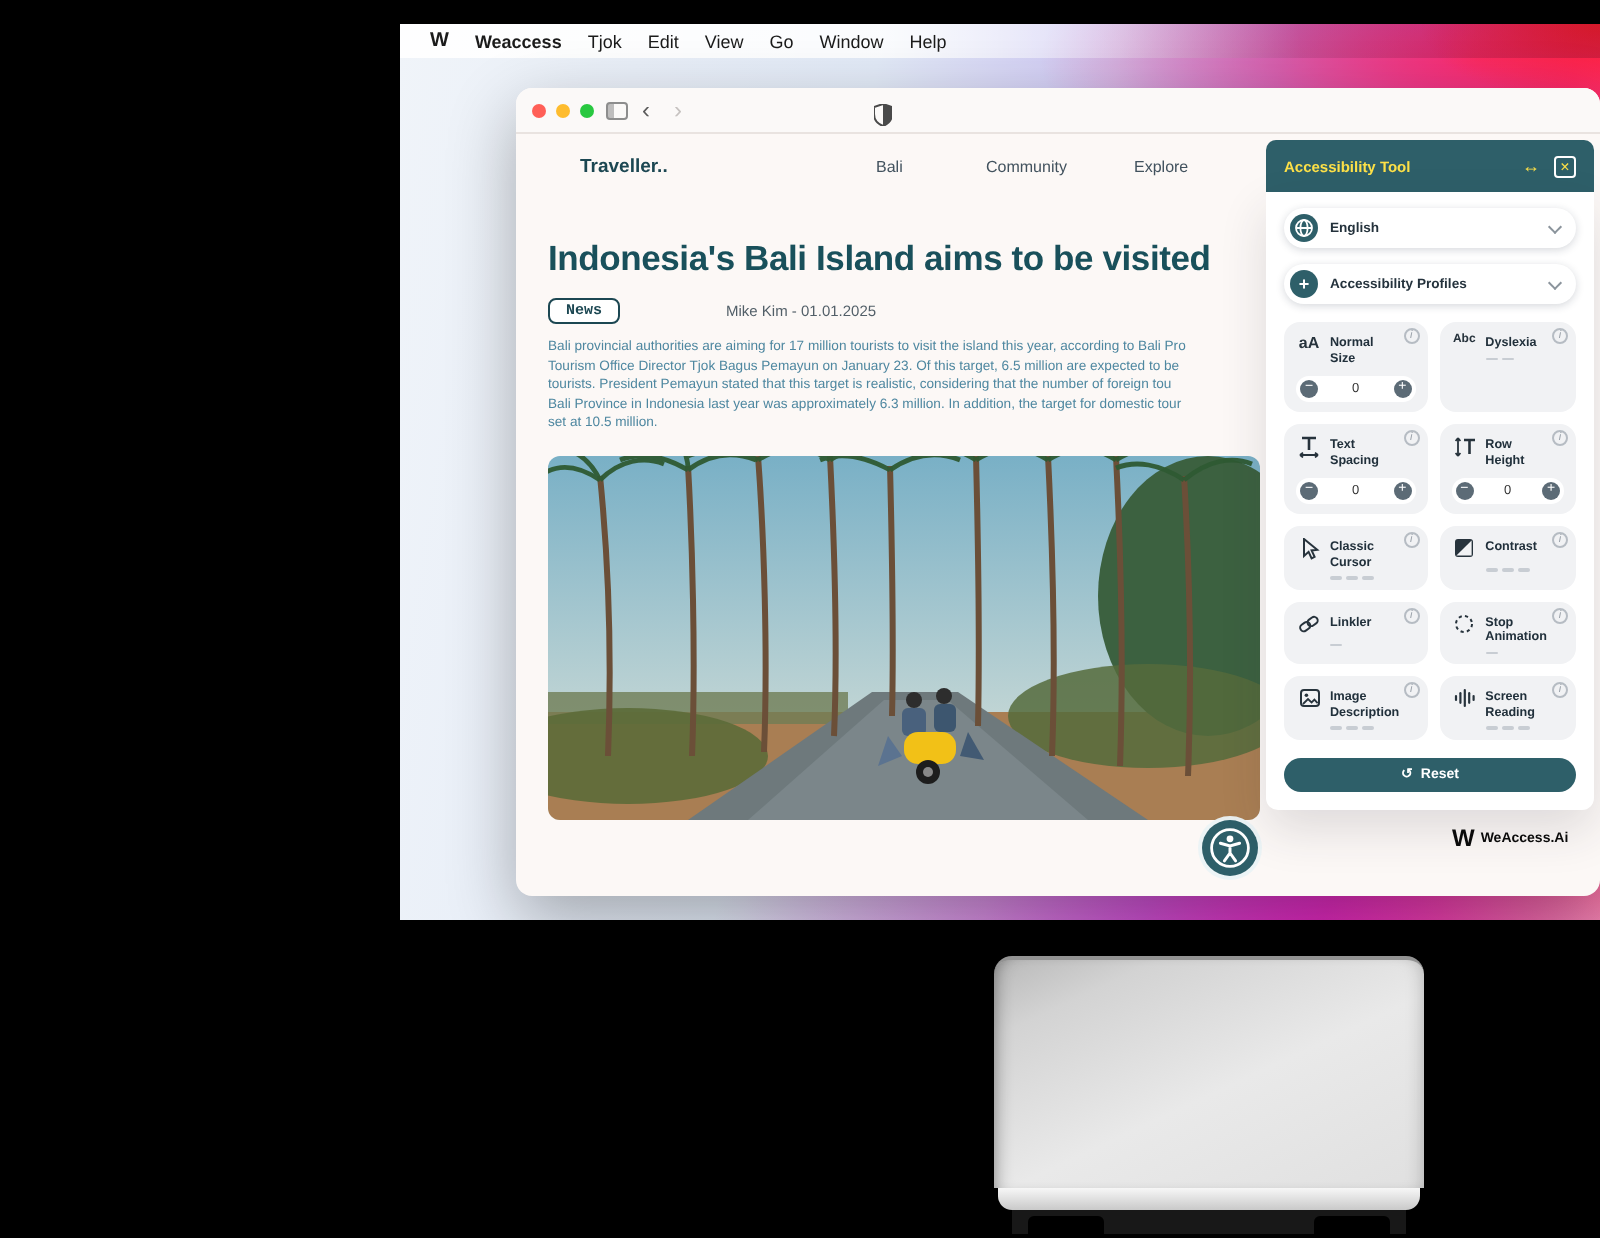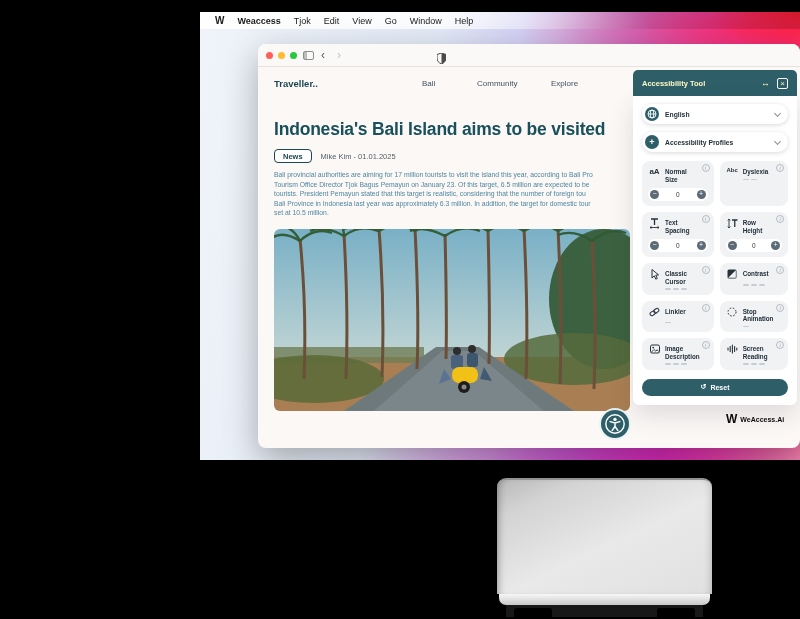--- a/index.html
+++ b/index.html
@@ -50,47 +50,47 @@
   .addressbar {
     position:absolute; left:196px; top:4px; width:285px; height:15px;
     background:#ece8e6; border-radius:4px; display:flex; align-items:center; justify-content:center;
     font-size:7.5px; color:#3a3a3a; gap:4px;
   }
   .lock { position:relative; width:5px; height:4px; background:#8f8a87; border-radius:1px; margin-top:2px; }
   .lock::before { content:""; position:absolute; left:0.5px; top:-3px; width:3px; height:3px; border:1px solid #8f8a87; border-bottom:none; border-radius:2px 2px 0 0; }
   .reload { position:absolute; right:8px; top:0; font-size:8px; color:#8a8a8a; line-height:15px; }
 
   
-  .site-header { position:relative; height:32px; }
+  .site-header { position:relative; height:32px;margin-left:16px; }
   .site-logo { position:absolute; left:16px; top:11px; font-size:9.5px; font-weight:800; color:#1c4752; }
   .nav-item { position:absolute; top:12px; font-size:8px; color:#42525e; }
   .nav-home { left:164px; } .nav-community { left:219px; } .nav-explore { left:293px; }
 
   .article { padding-left:16px; }
   .headline { margin-top:20px; font-size:17.5px; line-height:21px; font-weight:800; color:#19505b; letter-spacing:-0.2px; }
   .meta { display:flex; align-items:center; gap:9px; margin-top:9px; }
-  .badge { border:1px solid #1c4752; border-radius:4px; background:#fff; color:#1c4752; font-weight:700; font-size:7.5px; padding:1.5px 8px; }
-  .byline { font-size:7.5px; color:#525f68; }
+  .badge { border:1px solid #1c4752; border-radius:4px; background:#fff; color:#1c4752; font-weight:700; font-size:7.5px; padding:1.5px 8px;font-family:Liberation Mono, monospace; }
+  .byline { font-size:7.5px; color:#525f68;margin-left:44px; }
   .bodycopy { margin-top:7px; width:360px; overflow:hidden; }
   .bodycopy div { font-size:6.8px; line-height:9.5px; color:#4e87a0; white-space:nowrap; overflow:hidden; }
 
   .photo { margin-top:11px; width:356px; height:182px; border-radius:6px; overflow:hidden; position:relative; }
 
   
   .a11y-btn {
     position:absolute; left:343px; top:366px; width:28px; height:28px; border-radius:50%;
     background:#2e5f69; box-shadow:0 0 0 2px rgba(235,243,246,.95);
     display:flex; align-items:center; justify-content:center;
   }
 
   
   .panel { position:absolute; left:375px; top:26px; width:164px; }
   .panel-header {
     height:26px; background:#2e5f69; border-radius:5px 5px 0 0;
-    display:flex; align-items:center; padding:0 9px; color:#fef9c3;justify-content:flex-end;
+    display:flex; align-items:center; padding:0 9px; color:#fde047;justify-content:flex-end;
   }
   .panel-title { font-size:7.5px; font-weight:600; flex:1; }
   .resize-glyph { font-size:9px; margin-right:7px; }
   .close-box { width:11px; height:11px; border:1px solid #fff; border-radius:2px; font-size:8px; line-height:9px; text-align:center; }
   .panel-body {
     background:#fff; padding:8px 9px 9px; border-radius:0 0 6px 6px;
     box-shadow:0 10px 24px rgba(40,40,60,.14);
   }
   .pill {
     height:20px; background:#fff; border-radius:11px; box-shadow:0 1px 4px rgba(30,40,60,.18);

